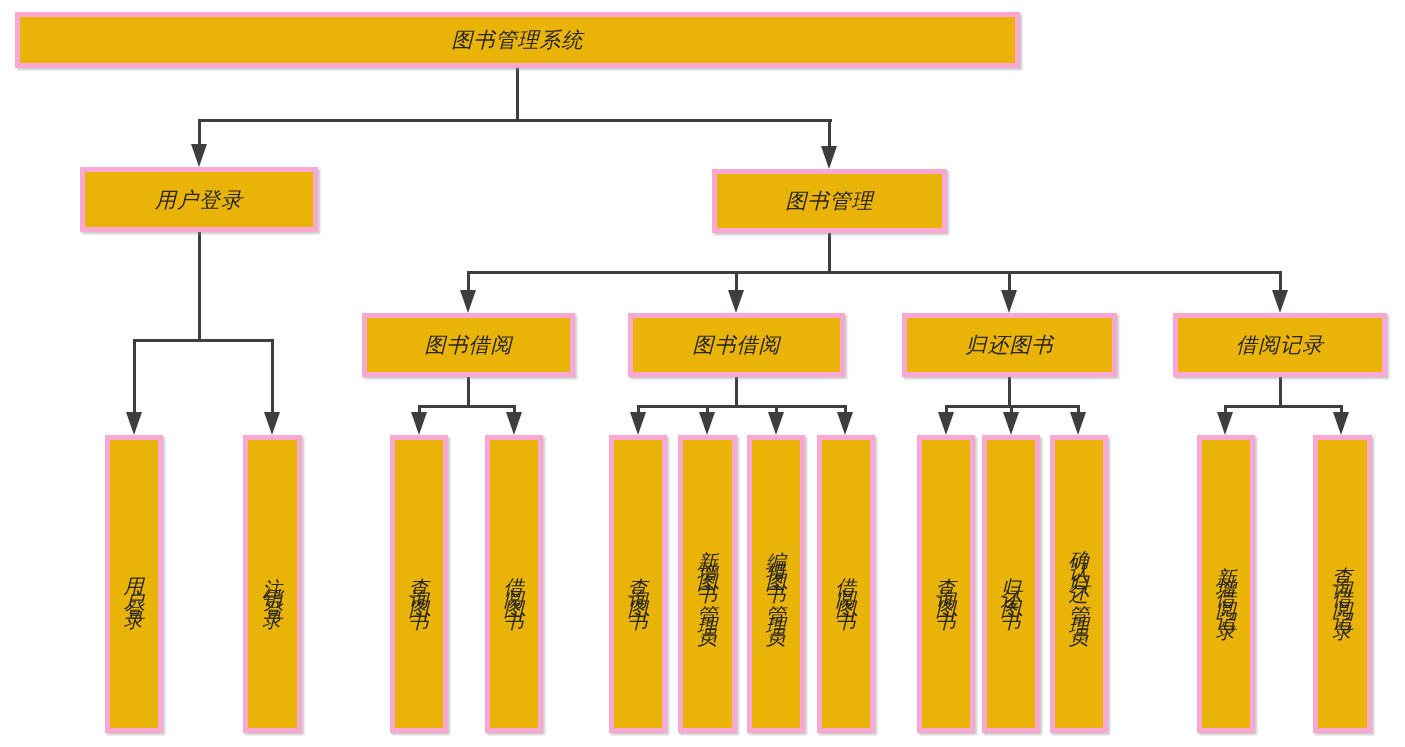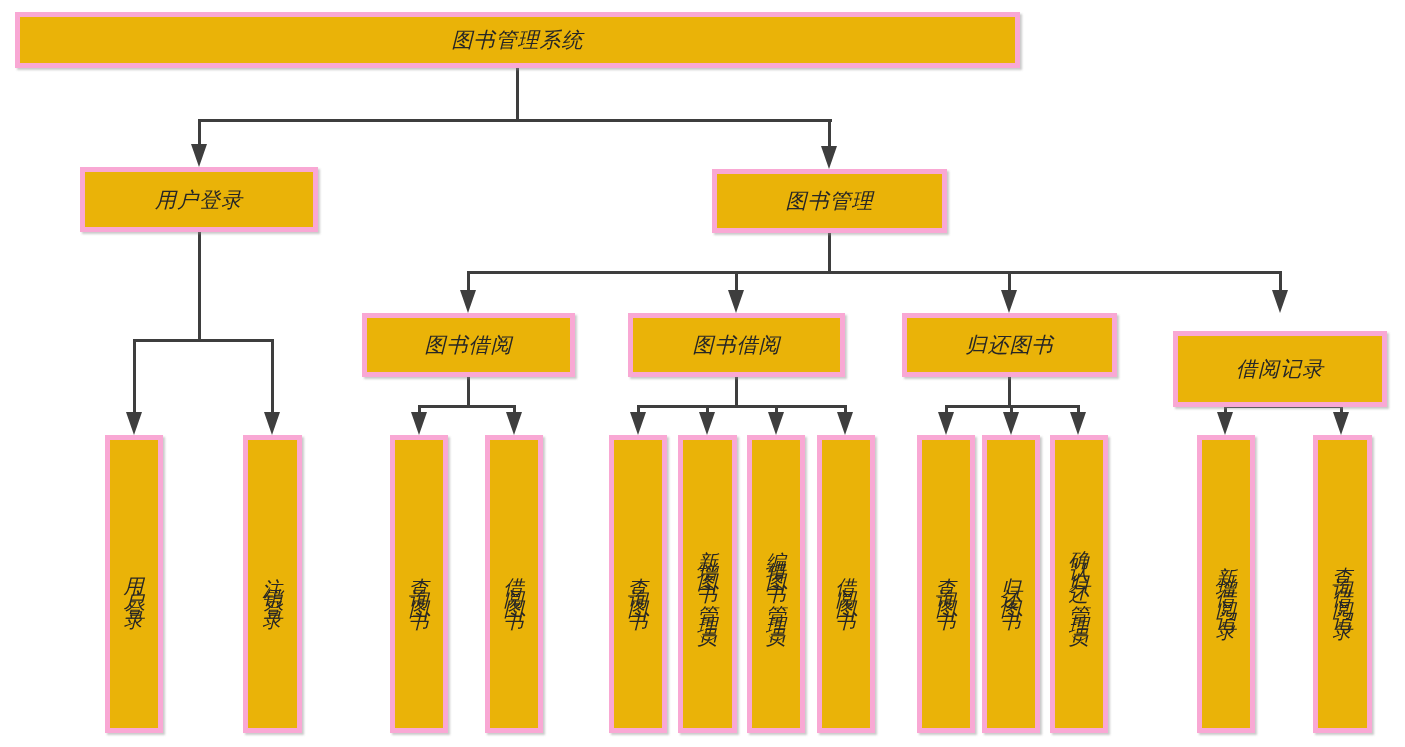--- a/index.html
+++ b/index.html
@@ -132,21 +132,21 @@
   </div>
 
   <div class="node" style="left:628px;top:313px;width:217px;height:64px">
     <span class="lbl">图书借阅</span>
   </div>
 
   <div class="node" style="left:902px;top:313px;width:215px;height:64px">
     <span class="lbl">归还图书</span>
   </div>
 
-  <div class="node" style="left:1173px;top:331px;width:214px;height:76px">
+  <div class="node" style="left:1173px;top:313px;width:214px;height:64px">
     <span class="lbl">借阅记录</span>
   </div>
 
   <div class="node leaf" style="left:105px;top:435px;width:58px;height:298px">
     <span class="vlbl">用户登录</span>
   </div>
   <div class="node leaf" style="left:243px;top:435px;width:59px;height:298px">
     <span class="vlbl">注销登录</span>
   </div>
 

